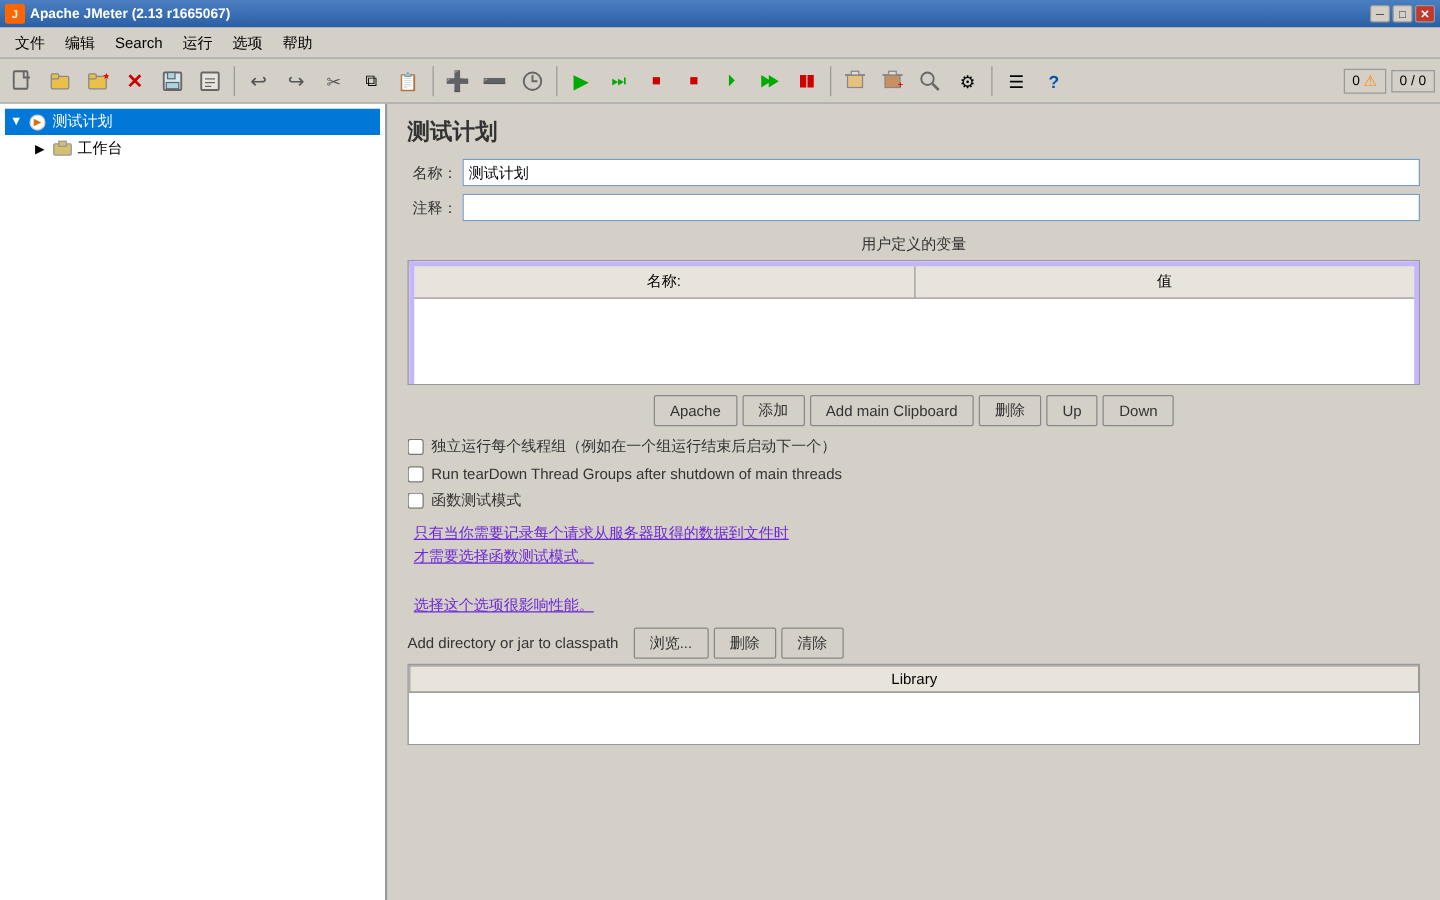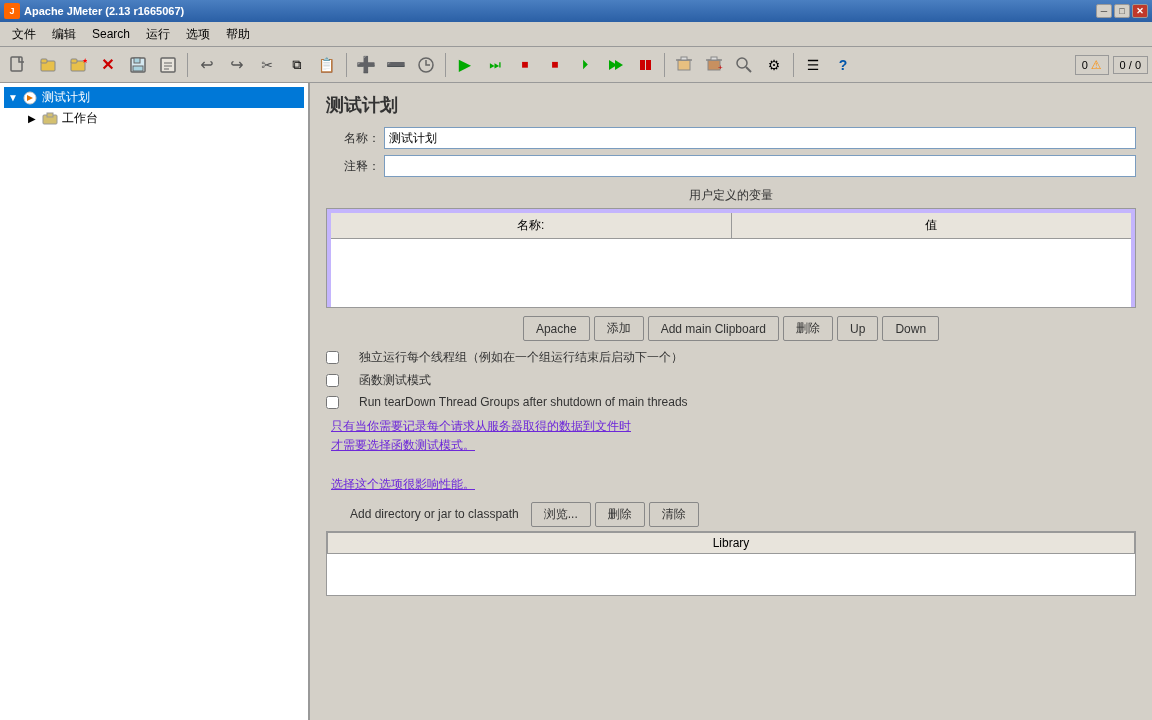--- a/index.html
+++ b/index.html
@@ -133,21 +133,20 @@
       display: flex;
       align-items: center;
       margin-bottom: 6px;
     }
     .form-label {
       width: 40px;
       font-size: 12px;
       color: #333;
       text-align: right;
       margin-right: 4px;
-      margin-left: 14px;
     }
     .form-input {
       flex: 1;
       height: 22px;
       border: 1px solid #7a9cbf;
       background: white;
       padding: 2px 4px;
       font-size: 12px;
       font-family: inherit;
     }
@@ -201,21 +200,21 @@
       font-size: 12px;
       cursor: pointer;
       font-family: inherit;
       color: #333;
     }
 
     
     .checkbox-row {
       display: flex;
       align-items: center;
-      gap: 20px;
+      gap: 6px;
       margin: 6px 0;
       font-size: 12px;
       color: #333;
     }
     .checkbox-row input[type="checkbox"] { width: 13px; height: 13px; }
 
     
     .desc-text {
       font-size: 12px;
       color: #6d28d9;
@@ -227,21 +226,20 @@
     
     .classpath-row {
       display: flex;
       align-items: center;
       gap: 4px;
       margin: 8px 0 4px;
     }
     .classpath-label {
       font-size: 12px;
       color: #333;
-      margin-left: 24px;
     }
 
     
     .lib-table-container {
       border: 1px solid #999;
       background: white;
       height: 65px;
       margin-top: 4px;
       overflow: auto;
     }
@@ -458,26 +456,26 @@
       <button class="action-btn">删除</button>
       <button class="action-btn">Up</button>
       <button class="action-btn">Down</button>
     </div>
 
     <div class="checkbox-row">
       <input type="checkbox" id="cb1" style="">
       <label for="cb1">独立运行每个线程组（例如在一个组运行结束后启动下一个）</label>
     </div>
     <div class="checkbox-row">
+      <input type="checkbox" id="cb2" style="">
+      <label for="cb2">Run tearDown Thread Groups after shutdown of main threads</label>
+    </div>
+    <div class="checkbox-row">
       <input type="checkbox" id="cb3" style="">
       <label for="cb3">函数测试模式</label>
-    </div>
-    <div class="checkbox-row">
-      <input type="checkbox" id="cb2" style="">
-      <label for="cb2">Run tearDown Thread Groups after shutdown of main threads</label>
     </div>
 
     <div class="desc-text">
       <span>只有当你需要记录每个请求从服务器取得的数据到文件时</span><br>
       <span>才需要选择函数测试模式。</span><br>
       <br>
       <span>选择这个选项很影响性能。</span>
     </div>
 
     <div class="classpath-row">

